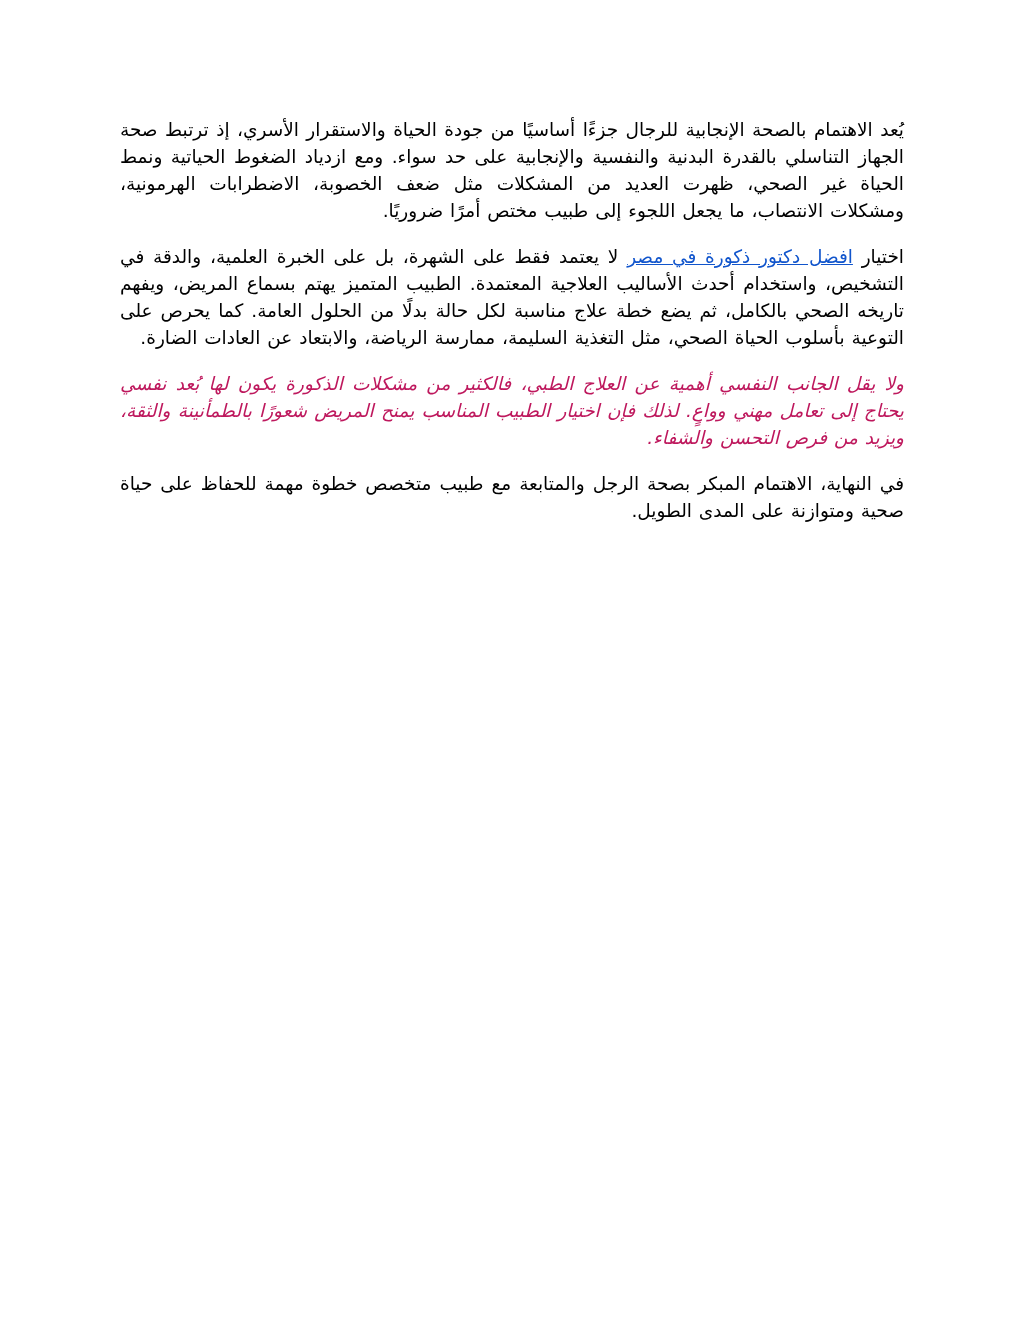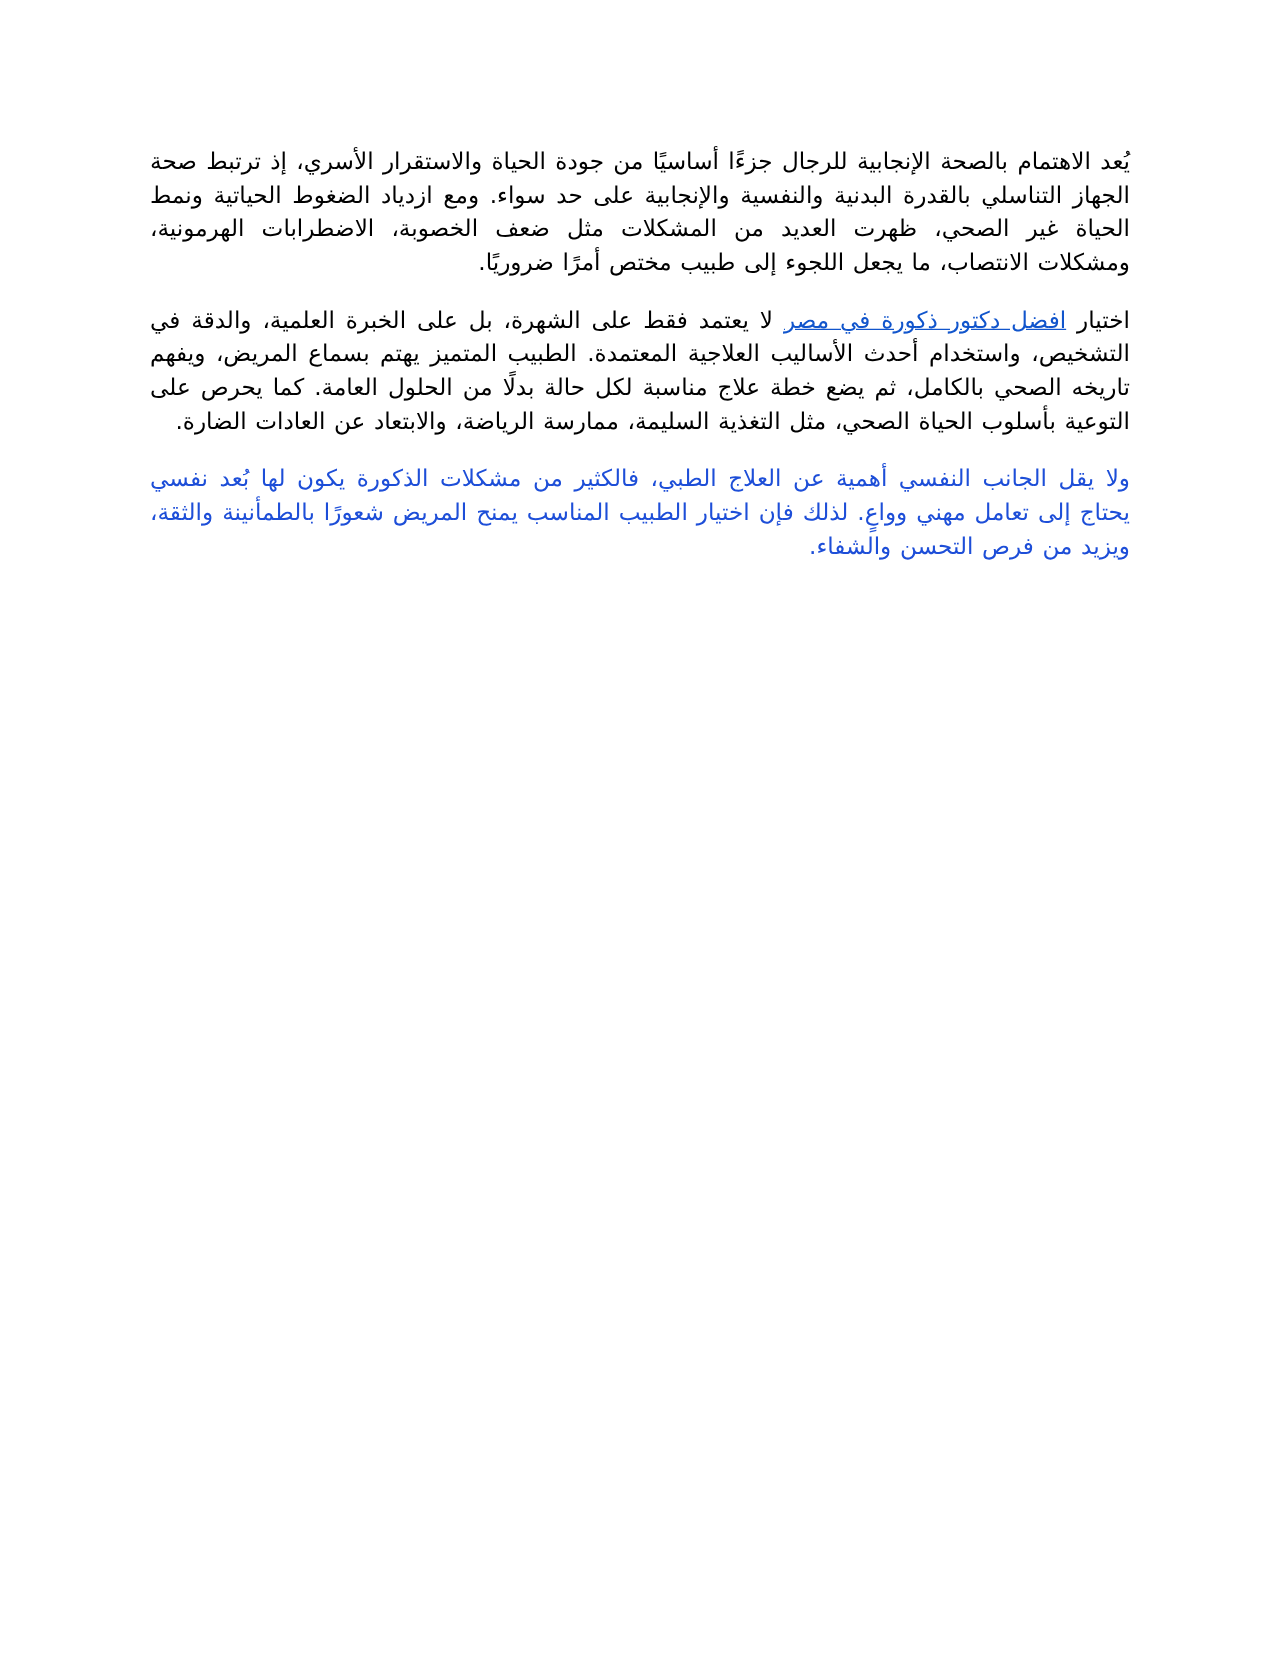--- a/index.html
+++ b/index.html
@@ -35,15 +35,16 @@
     cursor: pointer;
   }
 </style>
 </head>
 <body>
 
 <div class="page" style="background: rgb(255, 255, 255);">
   <div class="doc-body">
       <p class="para" style="color: rgb(0, 0, 0);"><span>يُعد الاهتمام بالصحة الإنجابية للرجال جزءًا أساسيًا من جودة الحياة والاستقرار الأسري، إذ ترتبط صحة الجهاز التناسلي بالقدرة البدنية والنفسية والإنجابية على حد سواء. ومع ازدياد الضغوط الحياتية ونمط الحياة غير الصحي، ظهرت العديد من المشكلات مثل ضعف الخصوبة، الاضطرابات الهرمونية، ومشكلات الانتصاب، ما يجعل اللجوء إلى طبيب مختص أمرًا ضروريًا.</span></p>
       <p class="para" style="color: rgb(0, 0, 0);"><span>اختيار </span><a href="#" class="doc-link">افضل دكتور ذكورة في مصر</a><span> لا يعتمد فقط على الشهرة، بل على الخبرة العلمية، والدقة في التشخيص، واستخدام أحدث الأساليب العلاجية المعتمدة. الطبيب المتميز يهتم بسماع المريض، ويفهم تاريخه الصحي بالكامل، ثم يضع خطة علاج مناسبة لكل حالة بدلًا من الحلول العامة. كما يحرص على التوعية بأسلوب الحياة الصحي، مثل التغذية السليمة، ممارسة الرياضة، والابتعاد عن العادات الضارة.</span></p>
-      <p class="para" style="color: #1d4ed8;"><span>ولا يقل الجانب النفسي أهمية عن العلاج الطبي، فالكثير من مشكلات الذكورة يكون لها بُعد نفسي يحتاج إلى تعامل مهني وواعٍ. لذلك فإن اختيار الطبيب المناسب يمنح المريض شعورًا بالطمأنينة والثقة، ويزيد من فرص التحسن والشفاء.</span></p>
+      <p class="para" style="color: #be185d; font-style: italic;"><span>ولا يقل الجانب النفسي أهمية عن العلاج الطبي، فالكثير من مشكلات الذكورة يكون لها بُعد نفسي يحتاج إلى تعامل مهني وواعٍ. لذلك فإن اختيار الطبيب المناسب يمنح المريض شعورًا بالطمأنينة والثقة، ويزيد من فرص التحسن والشفاء.</span></p>
+      <p class="para" style="color: rgb(0, 0, 0);"><span>في النهاية، الاهتمام المبكر بصحة الرجل والمتابعة مع طبيب متخصص خطوة مهمة للحفاظ على حياة صحية ومتوازنة على المدى الطويل.</span></p>
     </div>
 </div>
 
 </body></html>

